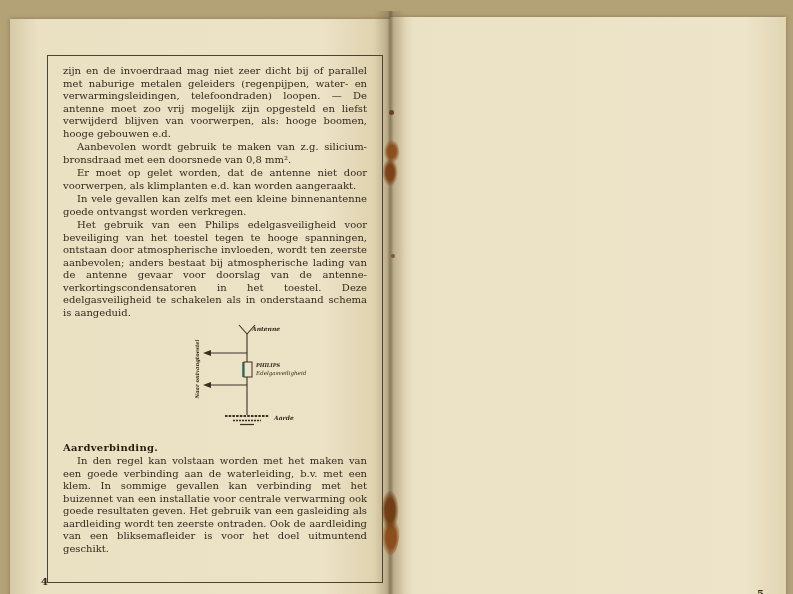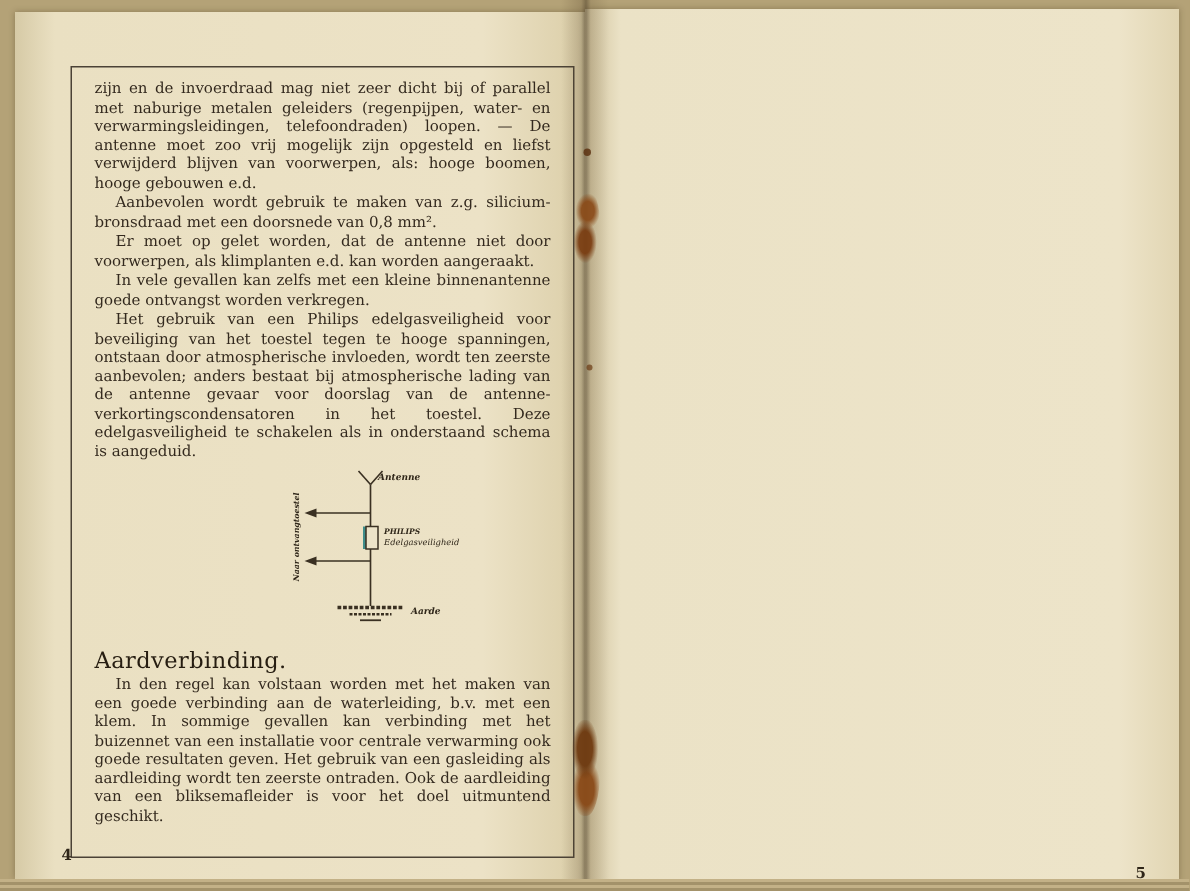--- a/index.html
+++ b/index.html
@@ -1,21 +1,21 @@
 <!DOCTYPE html>
 <html><head>
 <meta charset="utf-8">
 <style>
   html,body { margin:0; padding:0; }
   body {
     width:793px; height:594px; position:relative; overflow:hidden;
     background:#b4a277;
     font-family:"DejaVu Serif", serif;
   }
-  .book { position:absolute; inset:0; }
+  .book { position:absolute; inset:0;margin-top:11px; }
   .page { position:absolute; }
   .page.left {
     left:10px; top:8px; width:380px; height:578px;
     background:linear-gradient(90deg,#d6caa6 0%,#eae0c2 7%,#ece2c6 82%,#dbcea8 100%);
     box-shadow:0 0 4px rgba(60,45,20,.35);
   }
   .page.right {
     left:390px; top:6px; width:396px; height:582px;
     background:linear-gradient(90deg,#cfc19b 0%,#ebe2c6 6%,#ede4c9 90%,#e1d5b2 100%);
     box-shadow:0 0 4px rgba(60,45,20,.35);
@@ -29,21 +29,21 @@
     background:repeating-linear-gradient(180deg,#c3b187 0 2px,#a3926a 2px 4px);
   }
   .frame { position:absolute; border:1.5px solid #4b4236; box-sizing:border-box; }
   .frame.lf { left:37px; top:36px; width:336px; height:528px; padding:9px 15px; }
   p {
     margin:0 0 1px; font-size:10px; line-height:12.5px; text-align:justify;
     color:#33291e; text-indent:14px;
   }
   p.noindent { text-indent:0; }
   p.ital { }
-  .sec-head { font-weight:normal; font-size:15px; margin:3px 0 2px; color:#261d11; letter-spacing:.3px; }
+  .sec-head { font-weight:bold; font-size:10px; margin:3px 0 2px; color:#261d11; letter-spacing:.3px; }
   .pagenum { position:absolute; font-size:10px; font-weight:bold; color:#2e2518; }
   .pagenum.p4 { left:41px; top:565px; }
   .pagenum.p5 { left:757px; top:577px; }
   svg.diag { display:block; margin:2px 0; }
   svg text { fill:#2f2619; }
   .spot { position:absolute; pointer-events:none; }
   .spotA {
     left:382px; top:126px; width:18px; height:52px; border-radius:45%;
     background:
       radial-gradient(ellipse 60% 30% at 55% 28%, #8a4a18 0 40%, rgba(138,74,24,0) 75%),

